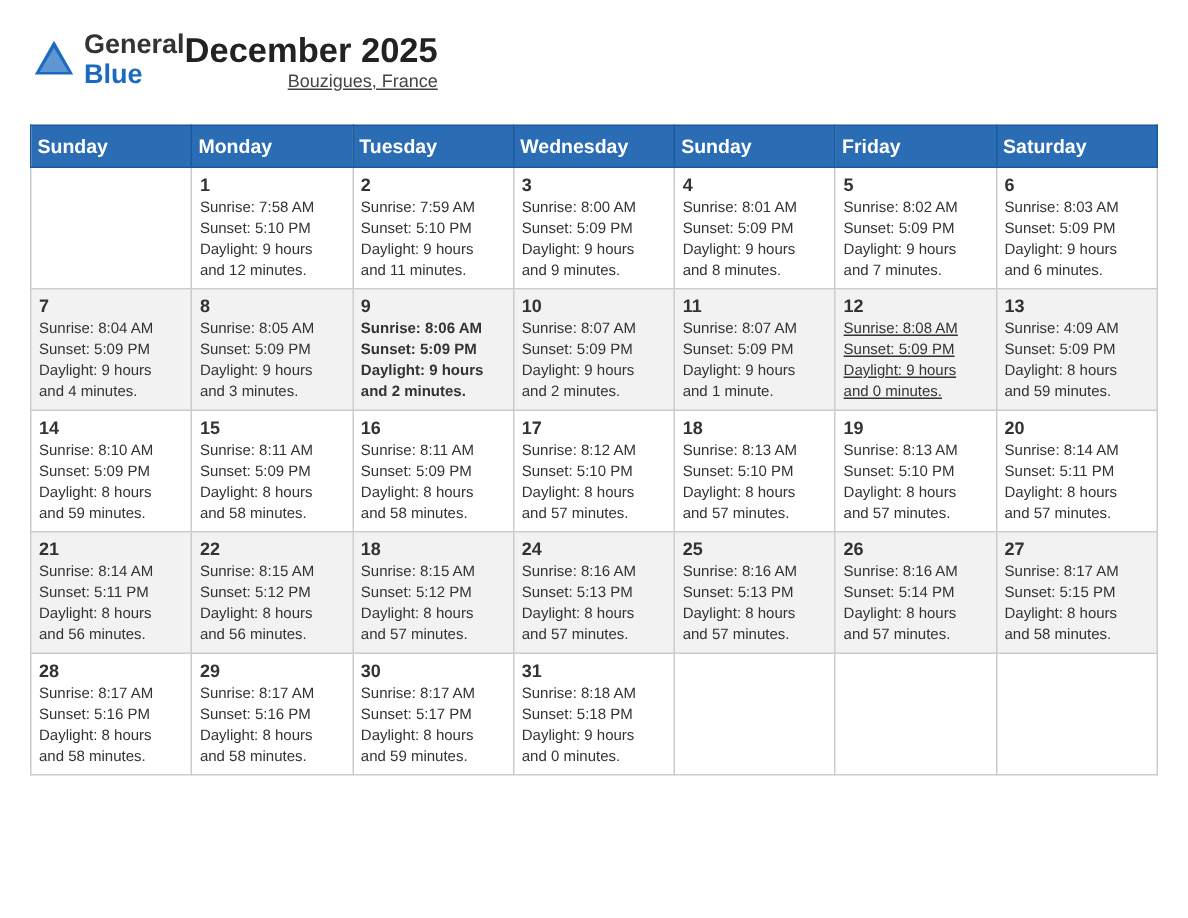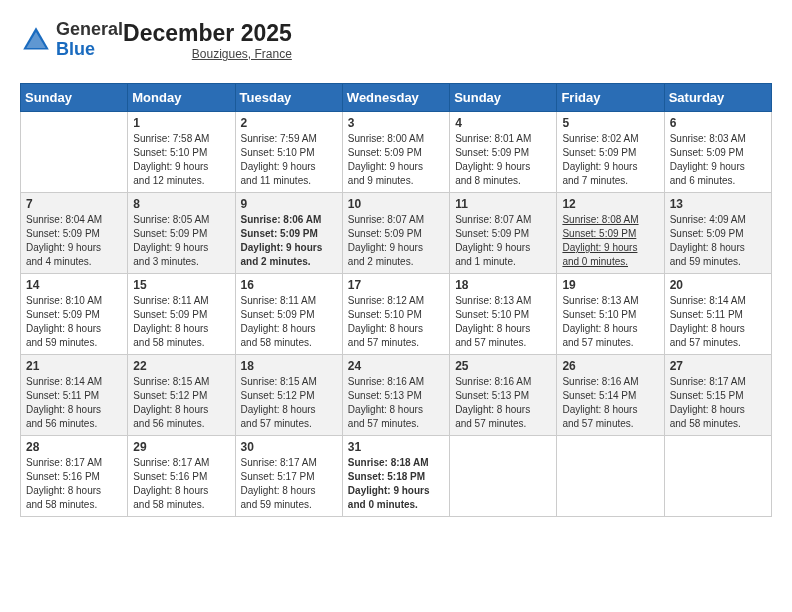--- a/index.html
+++ b/index.html
@@ -344,21 +344,21 @@
         </td>
         <td>
           <span class="day-number">30</span>
           <div class="day-info" style="white-space: pre-line;">Sunrise: 8:17 AM
 Sunset: 5:17 PM
 Daylight: 8 hours
 and 59 minutes.</div>
         </td>
         <td>
           <span class="day-number">31</span>
-          <div class="day-info" style="white-space: pre-line; font-weight: bold;">Sunrise: 8:18 AM
+          <div class="day-info" style="white-space: pre-line;">Sunrise: 8:18 AM
 Sunset: 5:18 PM
 Daylight: 9 hours
 and 0 minutes.</div>
         </td>
         <td class="empty-cell"></td>
         <td class="empty-cell"></td>
         <td class="empty-cell"></td>
       </tr>
     </tbody>
 </table>

